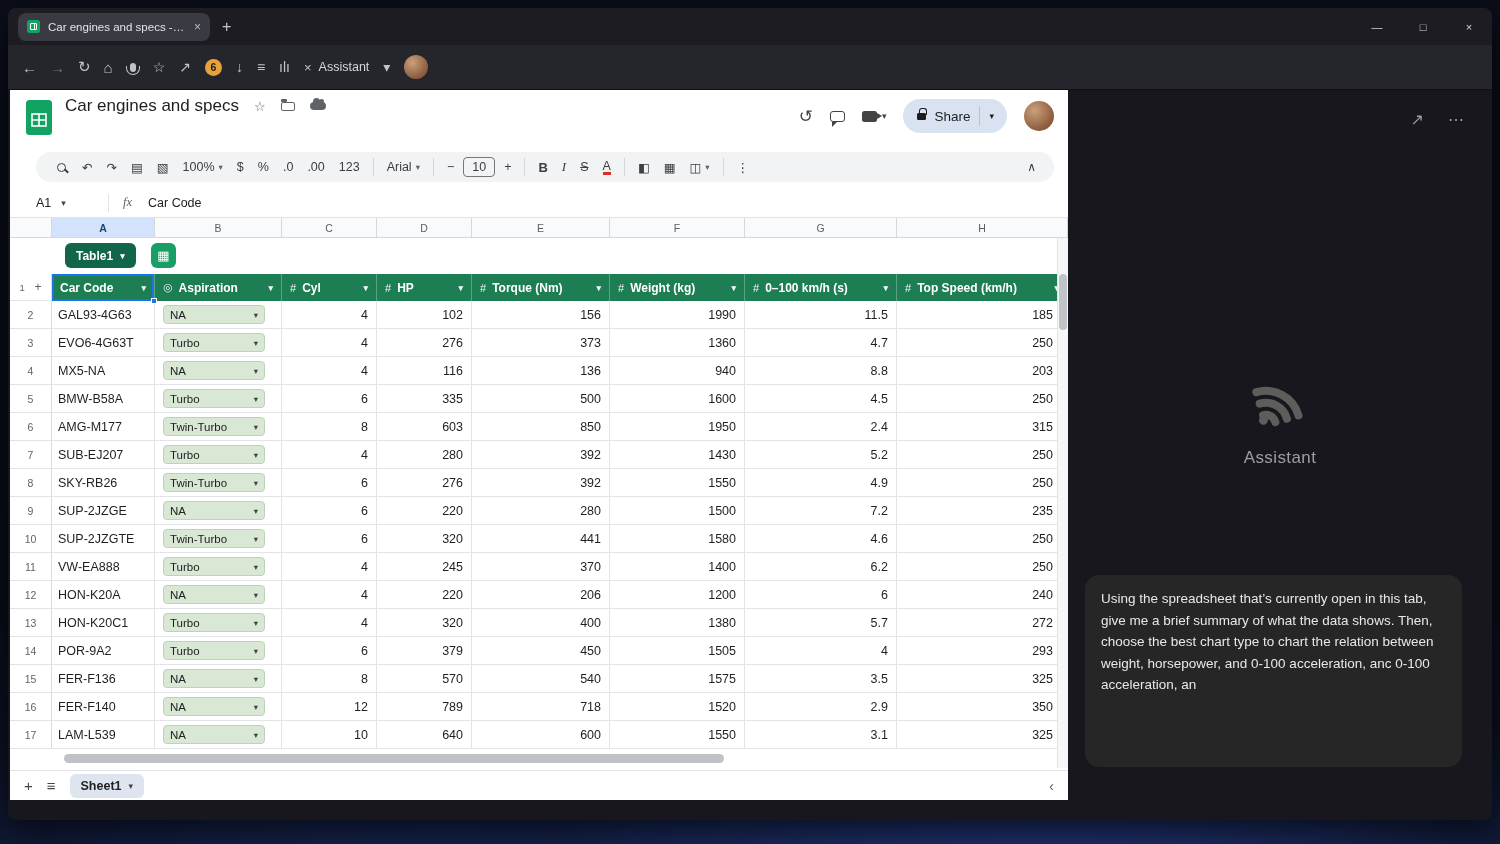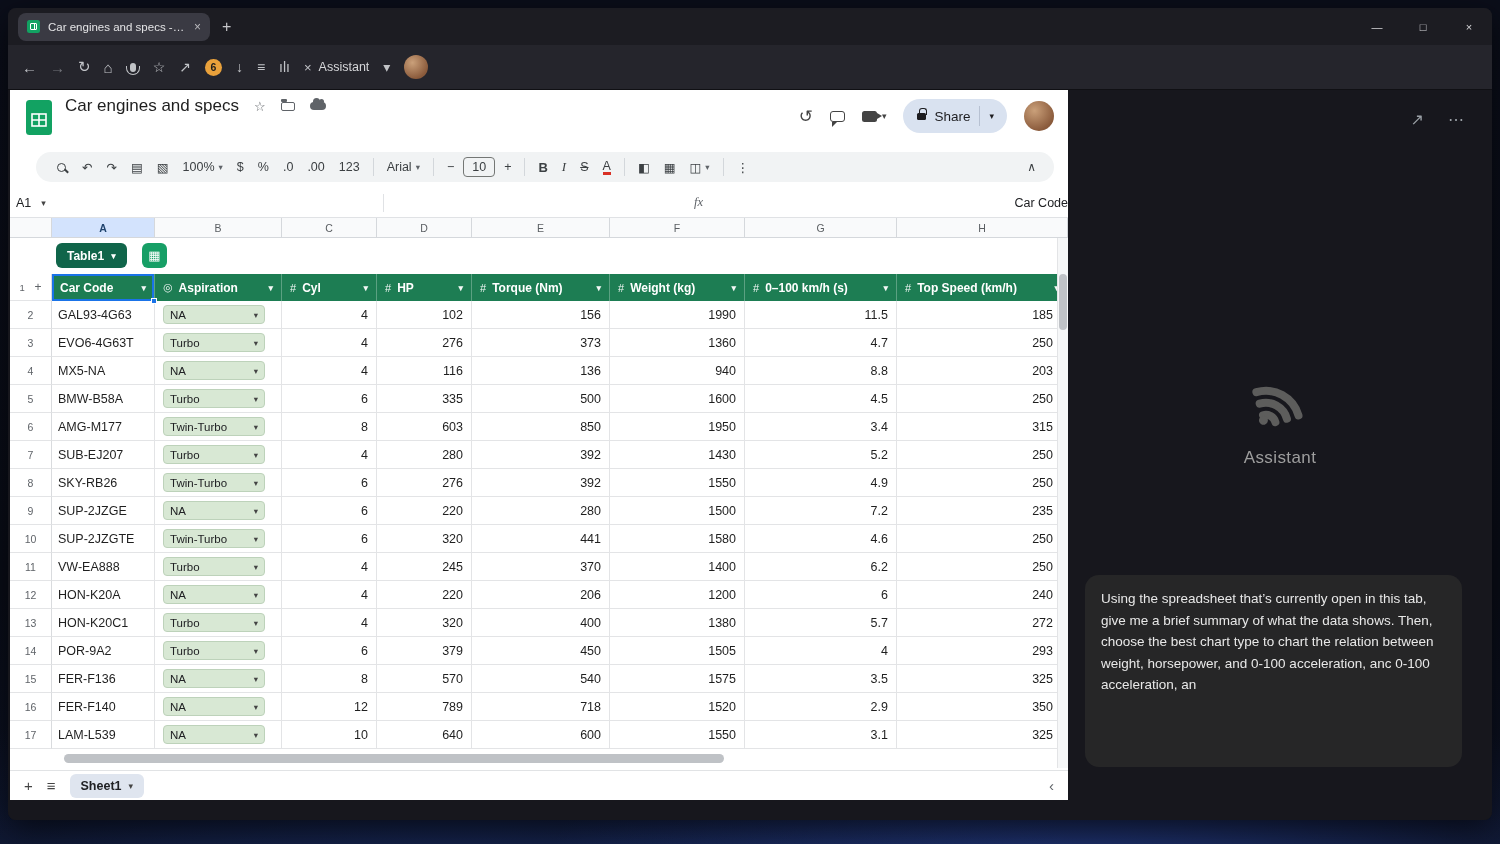--- a/index.html
+++ b/index.html
@@ -77,32 +77,32 @@
   .tb-italic .tb-glyph{font-style:italic;font-family:"Liberation Serif",serif;font-size:13px;}
   .tb-strikethrough .tb-glyph{text-decoration:line-through;}
   .tb-text-color .tb-glyph{border-bottom:3px solid #d93025;line-height:12px;}
   .tb-box{border:1px solid #747775;border-radius:4px;height:20px;padding:0 8px;margin:0 2px;}
   .tb-arrow{font-size:8.5px;color:#5f6368;}
   .tb-sep{width:1px;height:18px;background:#d3d7db;margin:0 6px;flex:none;}
   .icon-search{width:9px;height:9px;border:1.7px solid #3c4043;border-radius:50%;position:relative;margin:2px;}
   .icon-search::after{content:'';position:absolute;width:5px;height:1.7px;background:#3c4043;transform:rotate(45deg);right:-4px;bottom:-1px;}
   .tb-collapse{margin-left:auto;color:#3c4043;font-size:12px;padding:0 6px;}
   
-  .formula{height:30px;border-bottom:1px solid #e0e2e5;display:flex;align-items:center;padding-left:6px;gap:0;justify-content:space-between;}
+  .formula{height:30px;border-bottom:1px solid #e0e2e5;display:flex;align-items:center;padding-left:26px;gap:0;}
   .namebox{width:72px;display:flex;align-items:center;gap:10px;font-size:12.5px;color:#202124;}
   .fx{font-style:italic;font-family:"Liberation Serif",serif;font-size:12.5px;color:#5f6368;margin:0 16px 0 14px;}
   .fml-div{width:1px;height:18px;background:#e0e2e5;}
   .fml-value{font-size:12.5px;color:#202124;}
   
   .grid{flex:1;position:relative;overflow:hidden;--cols:42px 103px 127px 95px 95px 138px 135px 152px minmax(0,1fr);}
   .letters{display:grid;grid-template-columns:var(--cols);height:20px;}
   .corner{background:#f9fafb;border-right:1px solid #d5d8dc;border-bottom:1px solid #d5d8dc;}
   .col-letter{background:#f9fafb;border-right:1px solid #d5d8dc;border-bottom:1px solid #d5d8dc;display:flex;align-items:center;justify-content:center;font-size:10.5px;color:#5a5e62;}
   .col-letter.selected{background:#d3e3fd;color:#20446e;font-weight:bold;}
-  .chipband{height:36px;position:relative;background:#fff;}
+  .chipband{height:36px;position:relative;background:#fff;margin-left:9px;}
   .tablechip{position:absolute;left:46px;top:5px;height:25px;background:#10654a;border-radius:6px;color:#fff;display:flex;align-items:center;gap:7px;padding:0 11px;font-size:12px;font-weight:600;}
   .tablechip .tiny-arrow{color:#fff;}
   .tablechip-ic{position:absolute;left:132px;top:5px;width:25px;height:25px;background:#179f66;border-radius:6px;color:#fff;display:flex;align-items:center;justify-content:center;font-size:13px;}
   .headrow{display:grid;grid-template-columns:var(--cols);height:27px;}
   .th-rownum{background:#fff;border-right:1px solid #d9dbde;border-bottom:1px solid #e3e4e6;display:flex;align-items:center;justify-content:space-evenly;color:#5f6368;}
   .th-rownum .n{font-size:9.5px;}
   .th-rownum .p{font-size:12px;}
   .th{background:#1d7d53;color:#fff;display:flex;align-items:center;gap:6px;padding:0 8px;font-size:12px;font-weight:bold;border-right:1px solid rgba(255,255,255,.28);position:relative;}
   .th-icon{font-weight:normal;font-size:11px;opacity:.95;}
   .th-arrow{margin-left:auto;font-size:9px;opacity:.95;}
@@ -446,21 +446,21 @@
                 <div class="cell c-chip">
                   <span class="chip">
                     <span class="chip-label">Twin-Turbo</span>
                     <span class="chip-arrow">▾</span>
                   </span>
                 </div>
                 <div class="cell num">8</div>
                 <div class="cell num">603</div>
                 <div class="cell num">850</div>
                 <div class="cell num">1950</div>
-                <div class="cell num">3.4</div>
+                <div class="cell num">2.4</div>
                 <div class="cell num last">315</div>
               </div>
               <div class="grid-row">
                 <div class="rn">7</div>
                 <div class="cell c-text">SUB-EJ207</div>
                 <div class="cell c-chip">
                   <span class="chip">
                     <span class="chip-label">Turbo</span>
                     <span class="chip-arrow">▾</span>
                   </span>

